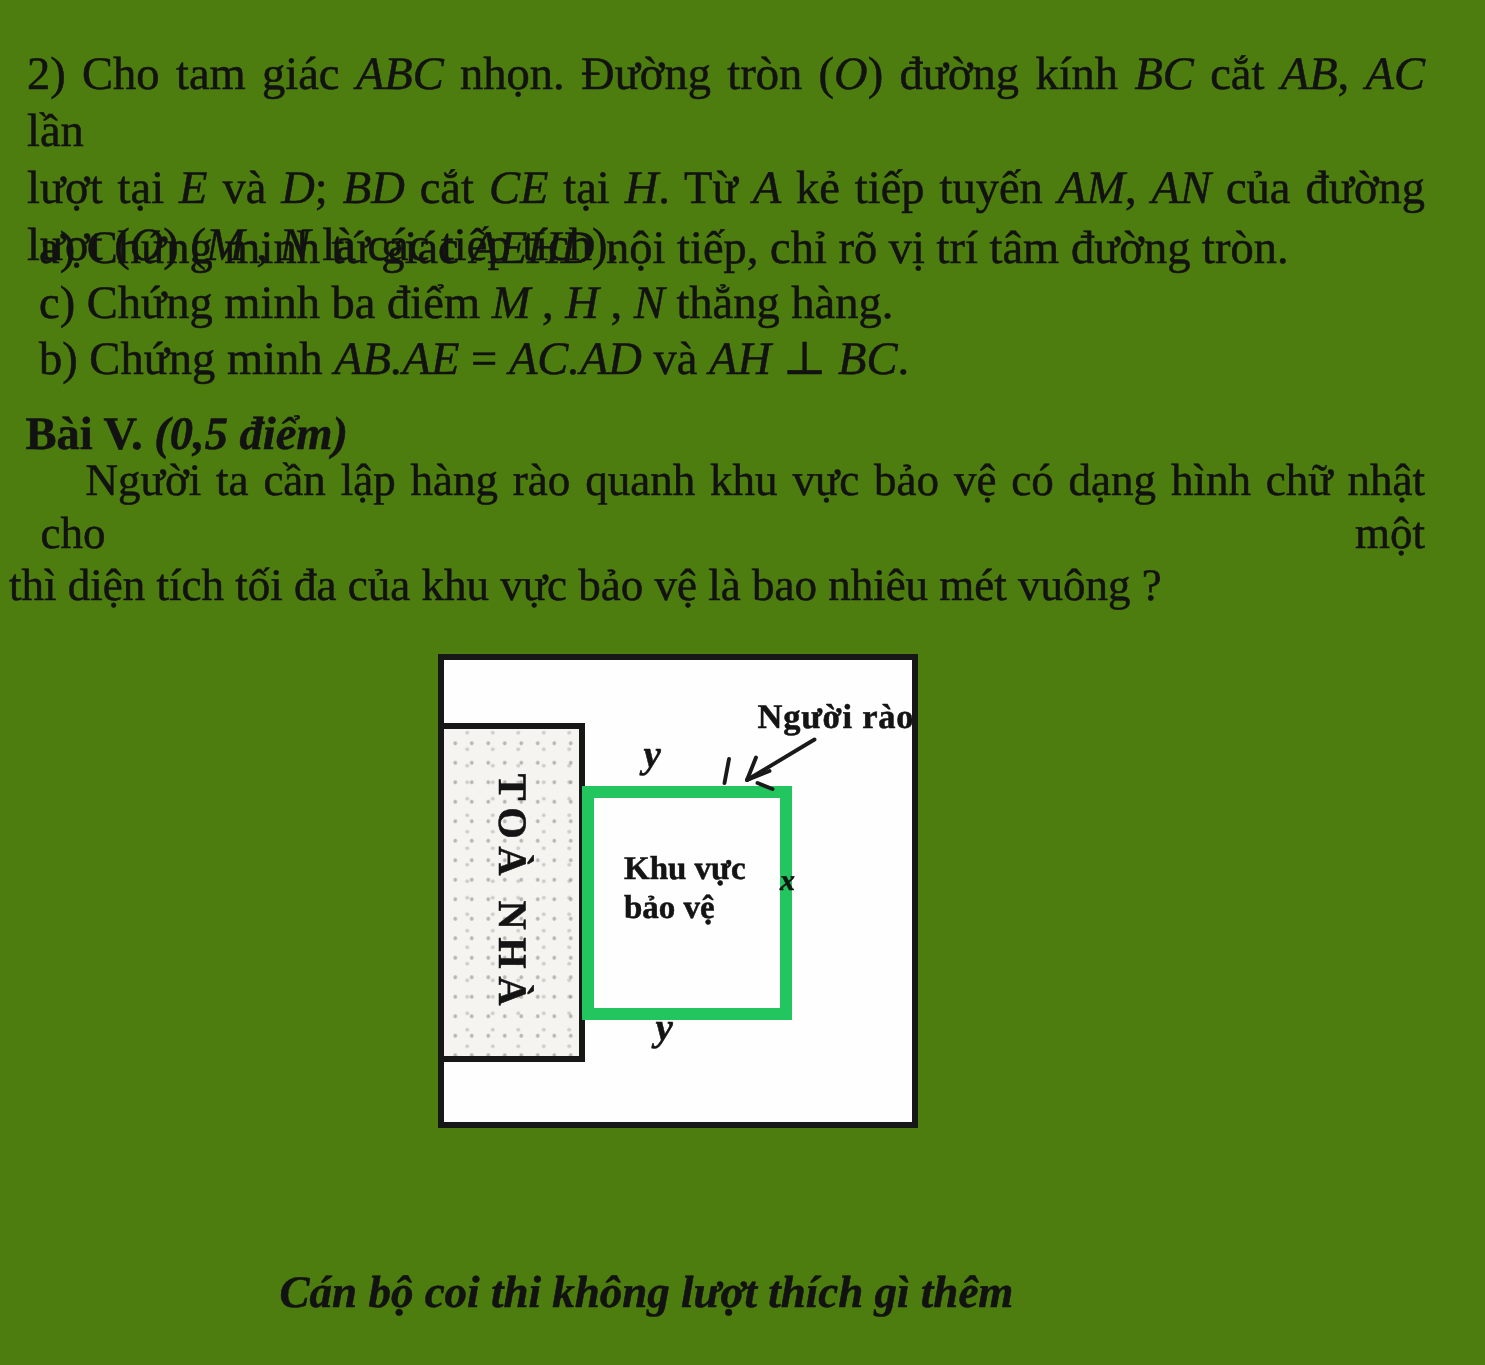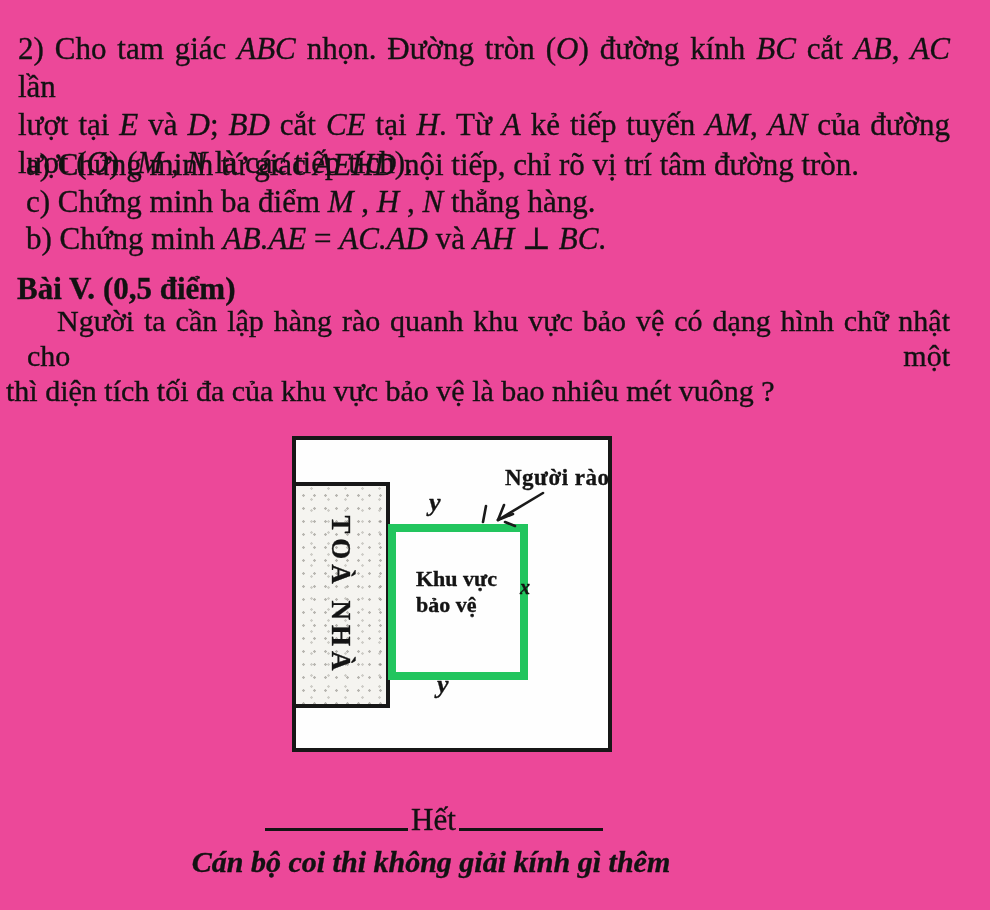--- a/index.html
+++ b/index.html
@@ -1,28 +1,28 @@
 <!DOCTYPE html>
 <html><head>
 <meta charset="utf-8">
 <style>
   html,body{margin:0;padding:0;background:#ffffff;}
   .page{
     position:relative;width:990px;height:910px;overflow:hidden;
-    background:#ec4899;color:#121212;
+    background:#4d7c0f;color:#121212;
     font-family:"Liberation Serif","DejaVu Serif",serif;
     -webkit-text-stroke:0.35px #121212;
   }
   .line{white-space:nowrap;}
   .just{white-space:normal;text-align:justify;text-align-last:justify;}
   .it{font-style:italic;}
   .p1{position:absolute;left:18px;top:30px;width:932px;font-size:31px;line-height:38px;}
   .items{position:absolute;left:26px;top:146px;width:940px;font-size:31px;line-height:37px;}
   .heading{position:absolute;left:17px;top:271px;font-size:31px;font-weight:bold;}
-  .heading .hi{}
+  .heading .hi{font-style:italic;}
   .p2{position:absolute;left:6px;top:303px;width:944px;font-size:30px;line-height:35px;}
   .p2 .indent{text-indent:30px;margin-left:21px;}
 
   
   .figure{position:absolute;left:292px;top:430px;width:334px;height:334px;}
   .outer-rect{position:absolute;left:0;top:6px;width:312px;height:308px;border:4px solid #171717;background:#fefefe;}
   .building{
     position:absolute;left:0;top:52px;width:90px;height:218px;border:4px solid #171717;z-index:2;
     background-color:#f5f4f0;
     background-image:
@@ -98,21 +98,16 @@
       <g stroke="#1a1a1a" stroke-width="2.6" stroke-linecap="round" fill="none">
         <line x1="251" y1="63" x2="206" y2="90"></line>
         <line x1="206" y1="90" x2="212" y2="75"></line>
         <line x1="206" y1="90" x2="221" y2="84"></line>
         <line x1="194" y1="76" x2="191" y2="92"></line>
         <line x1="213" y1="92" x2="223" y2="96"></line>
       </g>
     </svg>
   </div>
 
-  <div class="het-row">
-    <span class="rule rule-left"></span>
-    <span class="het">Hết</span>
-    <span class="rule rule-right"></span>
-  </div>
 
-  <div class="note">Cán bộ coi thi không giải kính gì thêm</div>
+  <div class="note">Cán bộ coi thi không lượt thích gì thêm</div>
 
 </div>
 
 </body></html>

